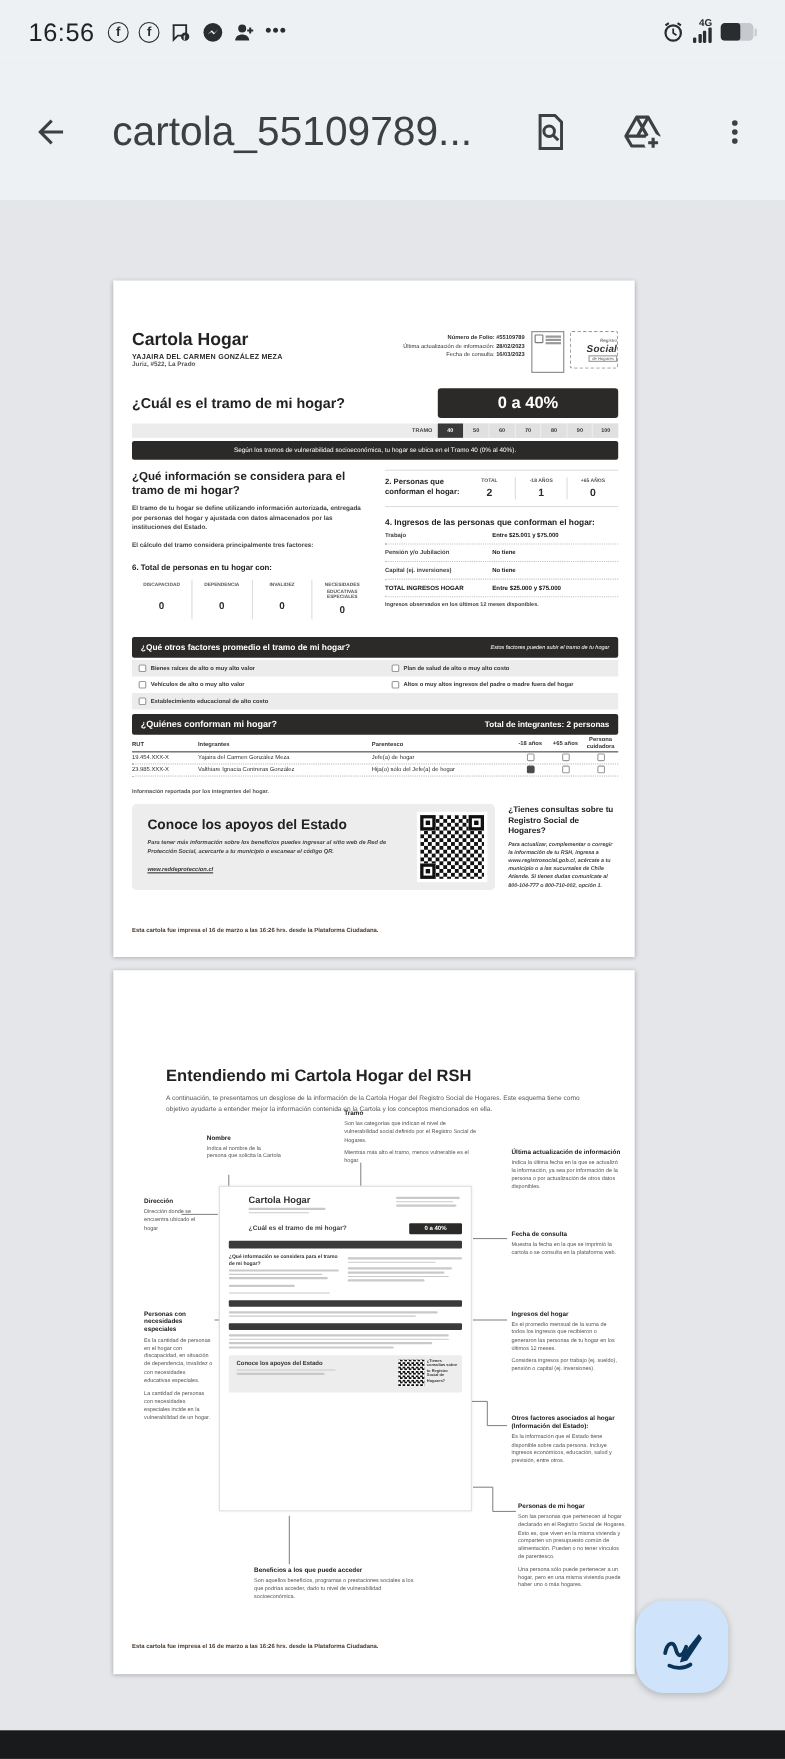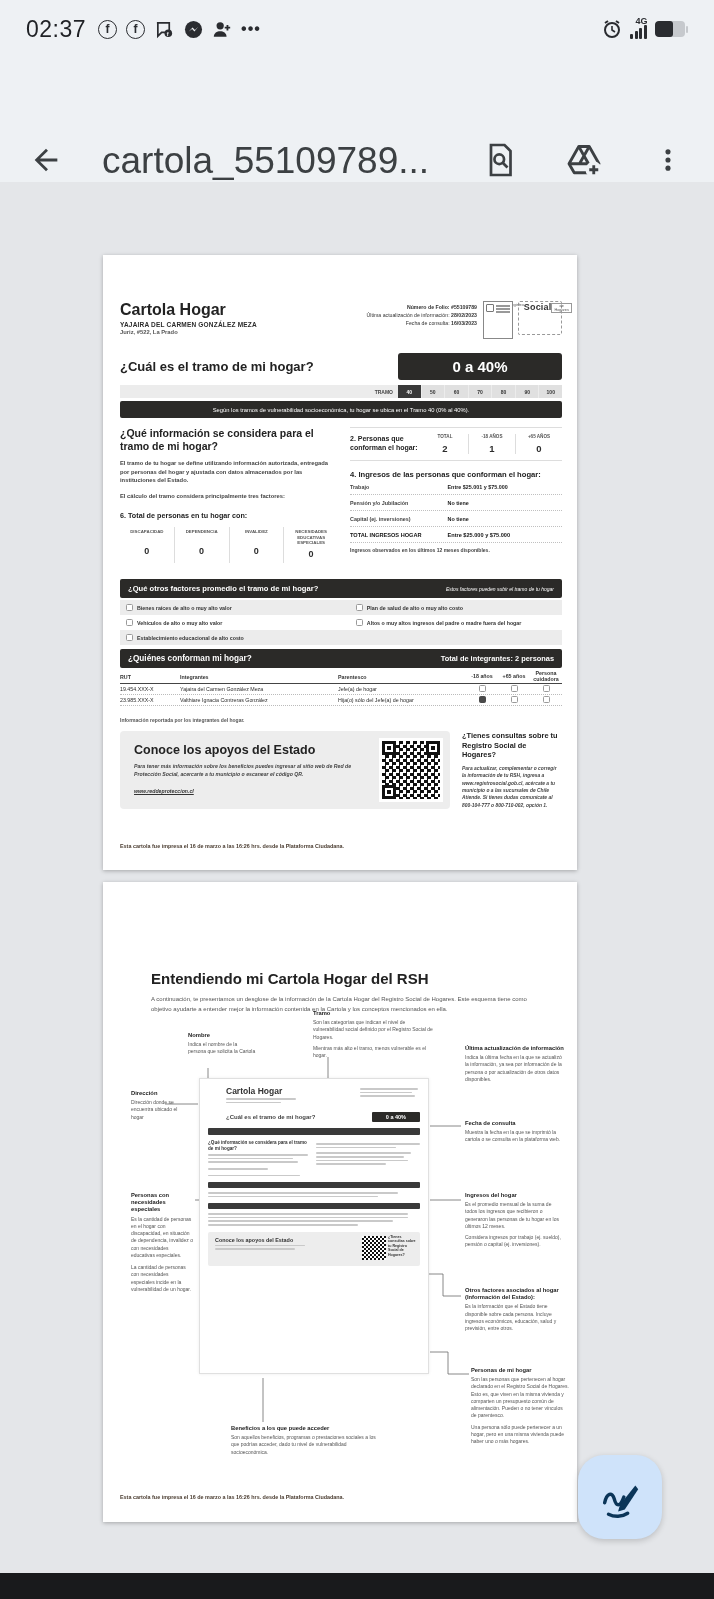--- a/index.html
+++ b/index.html
@@ -19,21 +19,21 @@
   .dots3 { font-size:16px; color:#2a2c30; letter-spacing:1px; font-weight:bold; }
   .sig-wrap { display:flex; align-items:flex-end; gap:1.5px; height:20px; position:relative; }
   .sig-4g { position:absolute; top:-3px; right:-1px; font-size:9px; font-weight:bold; color:#2a2c30; }
   .sig-bar { width:3px; background:#2a2c30; border-radius:1px; }
   .battery { width:30px; height:16px; border-radius:4px; background:#c6c9cd; position:relative; overflow:hidden; }
   .battery-fill { position:absolute; left:0; top:0; bottom:0; width:60%; background:#2a2c30; border-radius:3px; }
   .battery-nub { width:2.5px; height:7px; background:#c6c9cd; border-radius:1px; margin-left:1px; }
 
   
   .toolbar { position:absolute; top:58px; left:0; width:714px; height:124px;
-    background:#eef1f4; display:flex; align-items:flex-end; padding:0 24px; }
+    background:#eef1f4; display:flex; align-items:center; padding:0 24px; }
   .tb-title { font-size:37px; color:#3c4043; margin-left:34px; white-space:nowrap;
     overflow:hidden; max-width:370px; }
   .tb-icons { margin-left:auto; display:flex; align-items:center; gap:40px; }
   .tb-btn { width:44px; height:44px; display:flex; align-items:center; justify-content:center; }
 
   
   .viewer { position:absolute; top:182px; left:0; width:714px; height:1391px; background:#e4e6e9; }
   .pageSheet { position:absolute; left:103px; width:474px; background:#ffffff;
     box-shadow:0 1px 4px rgba(0,0,0,.28); color:#2c2c2c; }
   .page1 { top:73px; height:615px; }
@@ -49,21 +49,21 @@
   .p1-header { position:absolute; top:46px; left:17px; right:15px; display:flex; }
   .p1-title { font-size:16px; font-weight:bold; color:#222; }
   .p1-name { font-size:6.5px; font-weight:bold; margin-top:2px; letter-spacing:.2px; }
   .p1-addr { font-size:5.8px; font-weight:bold; color:#555; margin-top:1px; }
   .p1-meta { margin-left:auto; text-align:right; font-size:5.2px; color:#333; line-height:1.5; padding-top:3px; }
   .p1-meta b { font-weight:bold; }
   .p1-logo { width:30px; height:38px; border:1px solid #888; margin-left:6px; position:relative; background:#fff; }
   .p1-logo .crest { position:absolute; top:2px; left:2px; width:8px; height:8px; border:1px solid #777; border-radius:1px; }
   .p1-logo .ln { position:absolute; left:12px; right:2px; height:1.5px; background:#999; }
   .p1-badge { width:44px; height:34px; border:1px dashed #999; border-radius:2px; margin-left:5px;
-    display:flex; flex-direction:row; align-items:flex-start; justify-content:center; text-align:center; }
+    display:flex; flex-direction:column; align-items:flex-end; justify-content:center; text-align:center;font-style:italic; }
   .p1-badge .b1 { font-size:4.2px; color:#555; }
   .p1-badge .b2 { font-size:9px; font-weight:bold; color:#333; letter-spacing:.2px; }
   .p1-badge .b3 { font-size:3.8px; color:#555; border:1px solid #999; padding:0 2px; margin-top:1px; }
 
   
   .p1-tramo { position:absolute; top:98px; left:17px; right:15px; display:flex; align-items:center; }
   .p1-q { font-size:13px; font-weight:bold; color:#222; }
   .tramo-box { margin-left:auto; width:164px; height:27px; background:#2b2a28; border-radius:3px;
     color:#fff; font-size:15px; font-weight:bold; display:flex; align-items:center; justify-content:center; }
   .p1-scale { position:absolute; top:130px; left:17px; right:15px; height:13px; background:#ececec;
@@ -172,21 +172,21 @@
   .fab { position:absolute; left:578px; top:1455px; width:84px; height:84px; border-radius:26px;
     background:#cfe3fa; display:flex; align-items:center; justify-content:center; box-shadow:0 2px 6px rgba(0,0,0,.18); }
   .navbar { position:absolute; left:0; bottom:0; width:714px; height:26px; background:#191a1c; }
 </style>
 </head>
 <body>
 
 <div class="app">
 
   <div class="statusbar">
-    <span class="sb-time">02:37</span>
+    <span class="sb-time">16:56</span>
     <span class="sb-left">
       <span class="circle-f">f</span>
       <span class="circle-f">f</span>
       <span class="sb-ic">
         <svg width="19" height="19" viewBox="0 0 20 20">
             <path d="M2 3h13v10H7l-4 4V3z" fill="none" stroke="#2a2c30" stroke-width="1.8"></path>
             <circle cx="14" cy="14" r="4" fill="#2a2c30"></circle>
             <text x="12.3" y="16.8" font-size="6" fill="#eef1f4" font-weight="bold">f</text>
           </svg>
       </span>

